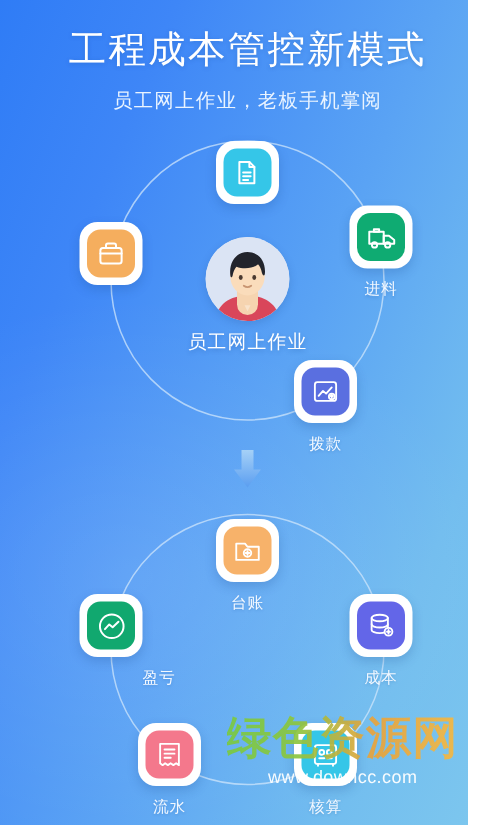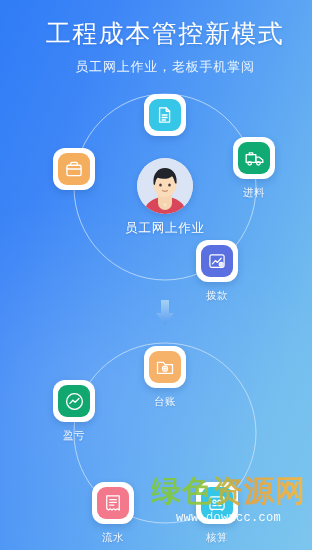--- a/index.html
+++ b/index.html
@@ -155,21 +155,20 @@
   }
 
   
   .watermark {
     position: absolute;
     right: 6px;
     bottom: 22px;
     text-align: center;
     z-index: 8;
     pointer-events: none;
-    font-family: Liberation Mono, monospace;
   }
   .wm-cn {
     font-size: 30px;
     font-weight: 700;
     letter-spacing: 1px;
     line-height: 34px;
     background: linear-gradient(90deg, #7ac943 0%, #8cc63f 30%, #e8a33d 62%, #f5b942 100%);
     -webkit-background-clip: text;
     background-clip: text;
     color: transparent;
@@ -296,32 +295,46 @@
           <svg width="20" height="20" viewBox="0 0 24 24" fill="none" stroke="#ffffff" stroke-width="1.5" stroke-linecap="round" stroke-linejoin="round">
             <path d="M3 6.5h7l2 2.5h9v10.5H3z"></path>
             <circle cx="12" cy="14" r="3"></circle>
             <path d="M10.5 14h3M12 12.5v3"></path>
           </svg>
         </div>
       </div>
       <div class="node-label">台账</div>
     </div>
 
-    <div class="node" style="left:74px; top:50px;">
+    <div class="node" style="left:74px; top:66px;text-align:right;">
       <div class="tile">
         <div class="tile-inner" style="background:#11a86f;">
           <svg width="21" height="21" viewBox="0 0 24 24" fill="none" stroke="#ffffff" stroke-width="1.5" stroke-linecap="round" stroke-linejoin="round">
             <circle cx="12" cy="12" r="9"></circle>
             <path d="M6.8 14.2l3.3-3.6 2.6 2.2 4.4-4.2"></path>
           </svg>
         </div>
       </div>
       <div class="node-label">盈亏</div>
     </div>
 
+    <div class="node" style="left:254px; top:66px;">
+      <div class="tile">
+        <div class="tile-inner" style="background:#6366e8;">
+          <svg width="20" height="20" viewBox="0 0 24 24" fill="none" stroke="#ffffff" stroke-width="1.5" stroke-linecap="round" stroke-linejoin="round">
+            <ellipse cx="11" cy="6" rx="6.5" ry="2.6"></ellipse>
+            <path d="M4.5 6v9.5c0 1.4 2.9 2.6 6.5 2.6s6.5-1.2 6.5-2.6V6"></path>
+            <path d="M4.5 11c0 1.4 2.9 2.6 6.5 2.6s6.5-1.2 6.5-2.6"></path>
+            <circle cx="18" cy="17" r="3.1" fill="#6366e8"></circle>
+            <path d="M18 15.6v2.8M16.8 17h2.4"></path>
+          </svg>
+        </div>
+      </div>
+      <div class="node-label">成本</div>
+    </div>
 
     <div class="node" style="left:217px; top:152px;">
       <div class="tile">
         <div class="tile-inner" style="background:#35c6e8;">
           <svg width="20" height="20" viewBox="0 0 24 24" fill="none" stroke="#ffffff" stroke-width="1.5" stroke-linecap="round" stroke-linejoin="round">
             <rect x="3.5" y="4.5" width="17" height="15" rx="2"></rect>
             <circle cx="9" cy="10.3" r="1.9"></circle>
             <circle cx="15" cy="10.3" r="1.9"></circle>
             <path d="M7 15h4M13 15h4"></path>
             <path d="M6 19.5v1.5M18 19.5v1.5"></path>

